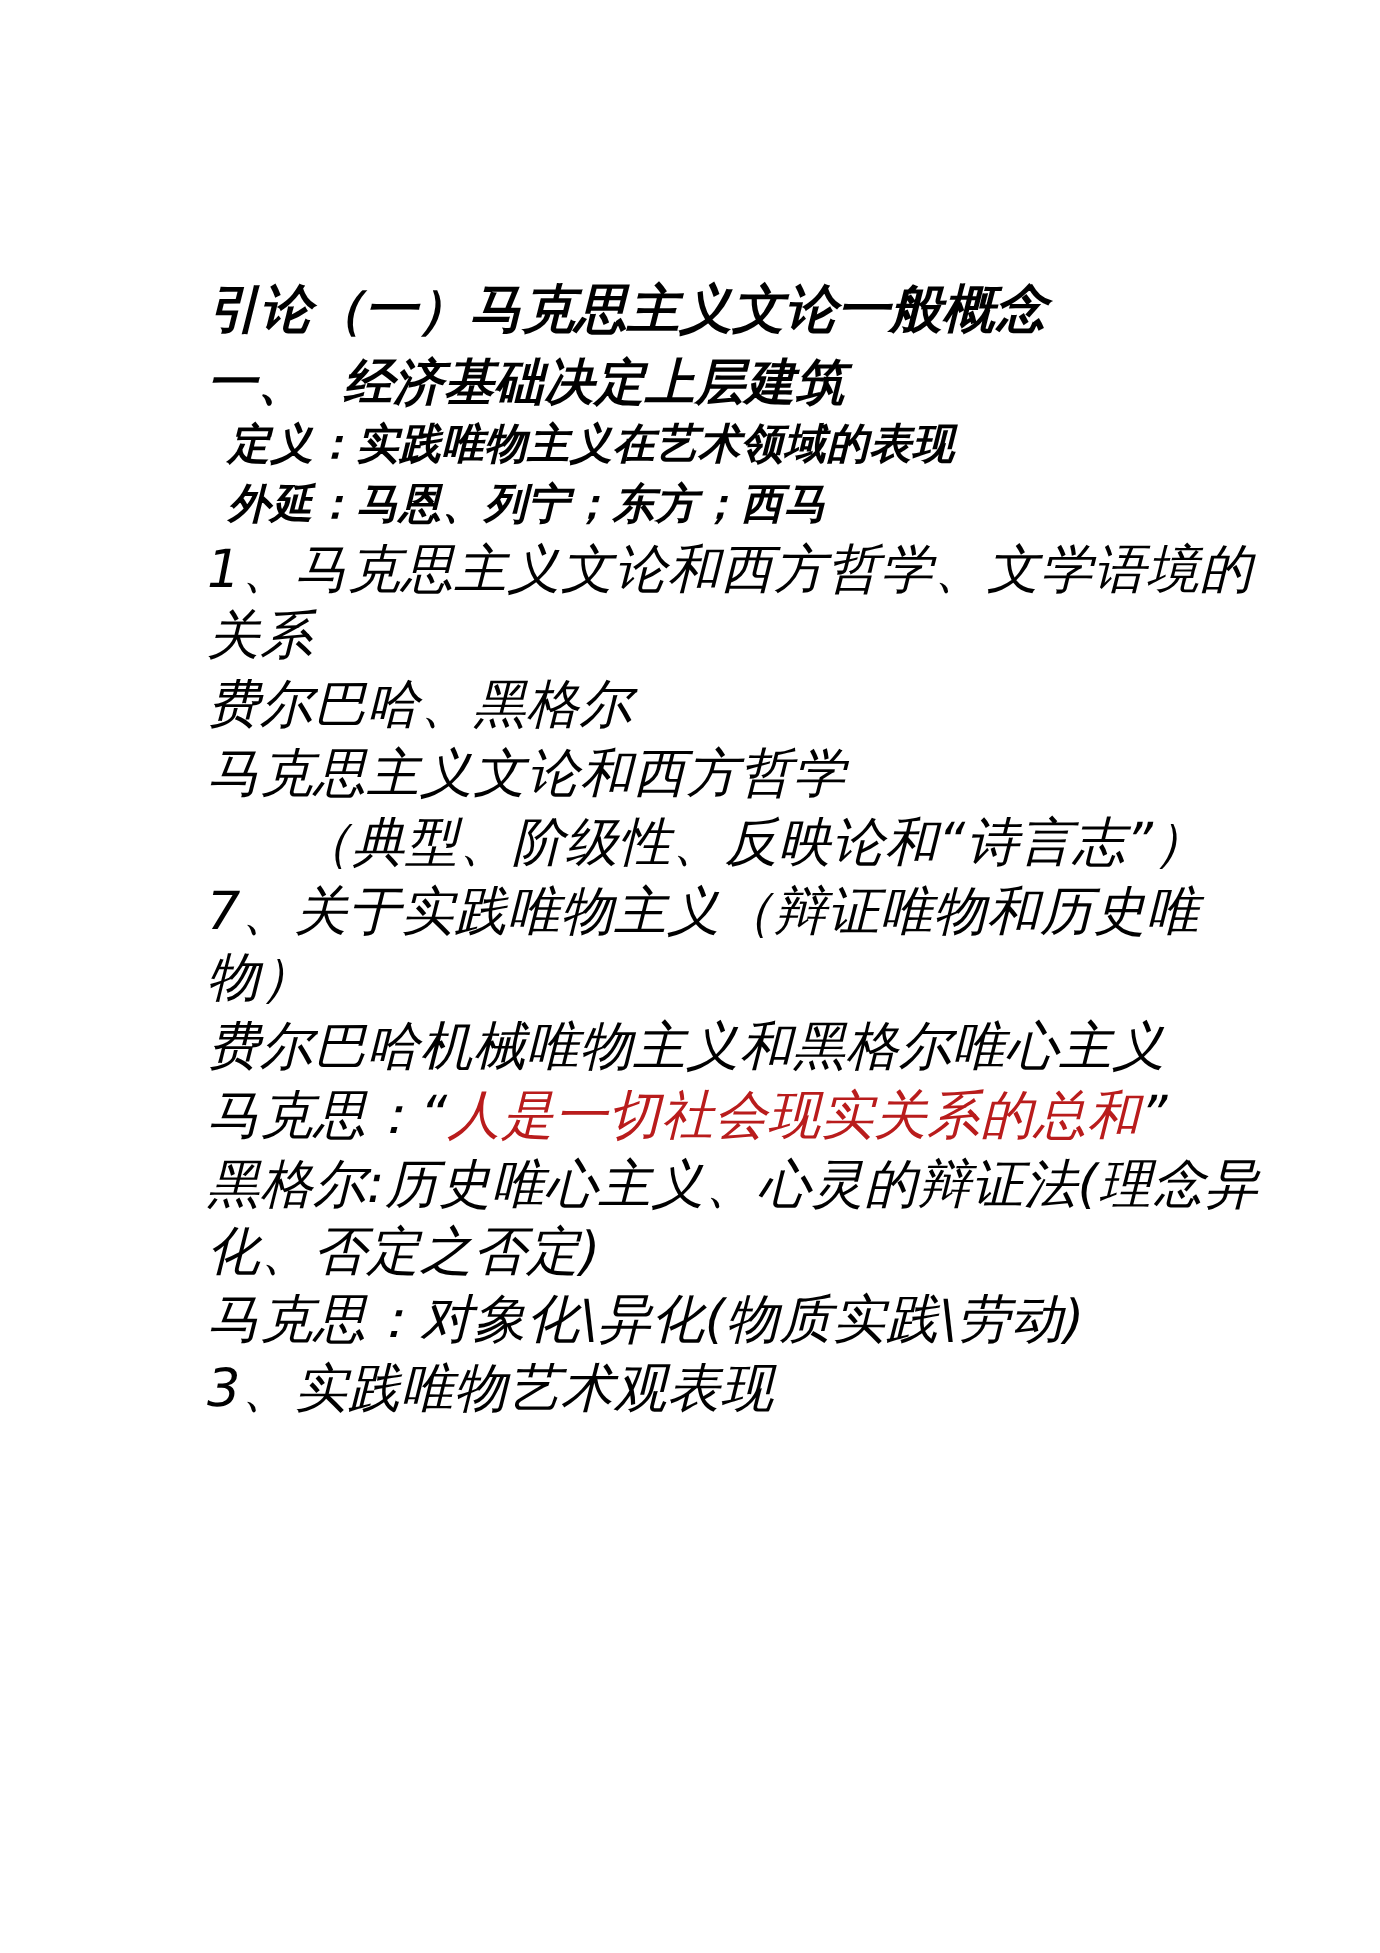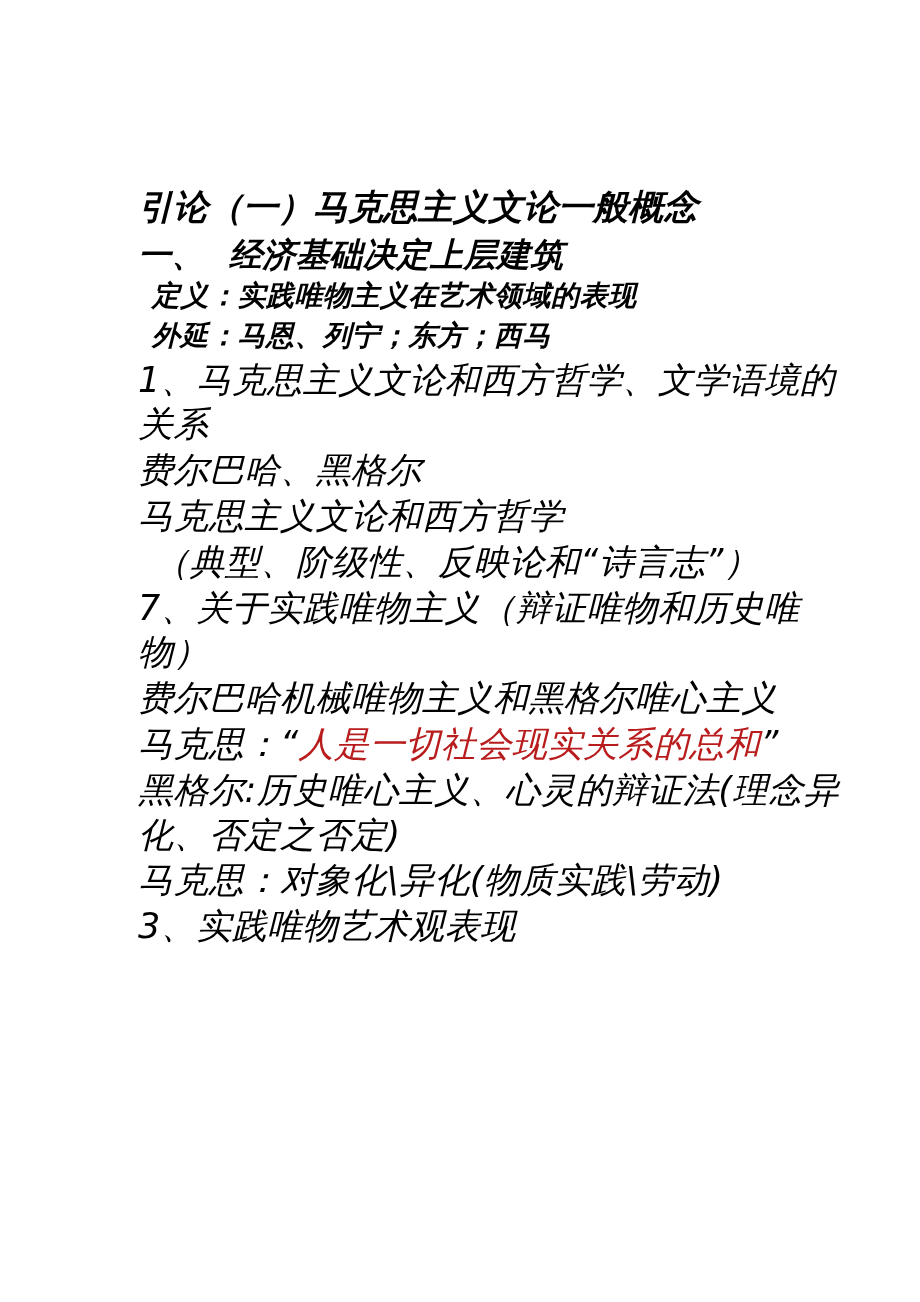--- a/index.html
+++ b/index.html
@@ -43,20 +43,21 @@
     font-weight: bold;
     margin: 0 0 4px 14px;
   }
   .body-line {
     font-size: 35px;
     font-weight: normal;
     margin: 0 0 1px 0;
   }
   .indent {
     text-indent: 16px;
+    text-align: center;
   }
   .red {
     color: #b91c1c;
   }
 </style>
 </head>
 <body>
 
 <div class="page">
 

